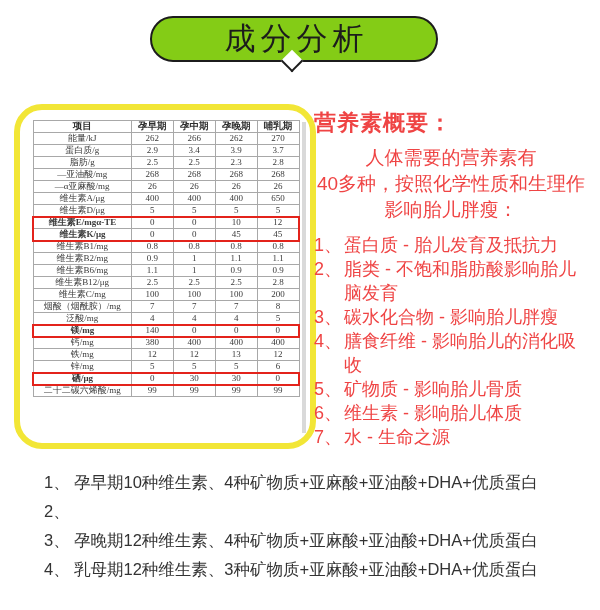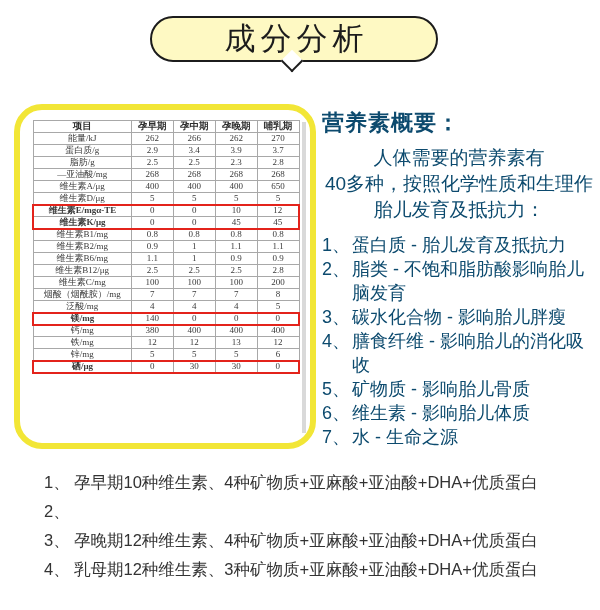--- a/index.html
+++ b/index.html
@@ -12,21 +12,21 @@
   *{box-sizing:border-box;}
   html,body{margin:0;padding:0;}
   body{
     width:600px;height:610px;position:relative;background:#ffffff;
     font-family:"Liberation Sans","DejaVu Sans",sans-serif;overflow:hidden;
   }
 
   
   .title-badge{
     position:absolute;left:150px;top:16px;width:288px;height:46px;
-    border:2.5px solid var(--ink);border-radius:23px;background:#fef9c3;
+    border:2.5px solid var(--ink);border-radius:23px;background:#84cc16;
     display:flex;align-items:center;justify-content:center;z-index:1;
   }
   .title-badge span{
     font-size:31px;color:var(--ink);letter-spacing:5px;padding-left:5px;
     font-weight:500;
   }
   .pointer{
     position:absolute;left:284px;top:53px;width:16px;height:16px;background:#fff;
     transform:rotate(45deg);
     border-right:2.5px solid var(--ink);border-bottom:2.5px solid var(--ink);
@@ -56,21 +56,21 @@
   th{font-weight:bold;font-size:9.5px;color:#2e2e2e;}
   table{border:1px solid #8c8c8c;}
 
   
   tr.hl td:first-child{border-left:2.5px solid var(--red);font-weight:bold;}
   tr.hl td:last-child{border-right:2.5px solid var(--red);}
   tr.hl-top td{border-top:2.5px solid var(--red);}
   tr.hl-bottom td{border-bottom:2.5px solid var(--red);}
 
   
-  .summary{position:absolute;left:322px;top:108px;width:274px;color:#0c4a6e;}
+  .summary{position:absolute;left:314px;top:108px;width:274px;color:#ef4444;}
   .summary-heading{font-size:22px;font-weight:bold;letter-spacing:1px;margin-bottom:7px;}
   .intro-line{font-size:19px;line-height:26px;text-align:center;}
   .summary-list{margin-top:10px;}
   .s-item{display:flex;font-size:18px;line-height:24px;}
   .s-num{flex:none;width:30px;}
   .s-text{flex:1;}
 
   
   .footnotes{position:absolute;left:44px;top:468px;width:548px;color:#333;}
   .f-item{display:flex;font-size:16.5px;line-height:29px;white-space:nowrap;}
@@ -126,20 +126,27 @@
             <td>2.8</td>
           </tr>
           <tr>
             <td class="lbl">—亚油酸/mg</td>
             <td>268</td>
             <td>268</td>
             <td>268</td>
             <td>268</td>
           </tr>
           <tr>
+            <td class="lbl">—α亚麻酸/mg</td>
+            <td>26</td>
+            <td>26</td>
+            <td>26</td>
+            <td>26</td>
+          </tr>
+          <tr>
             <td class="lbl">维生素A/μg</td>
             <td>400</td>
             <td>400</td>
             <td>400</td>
             <td>650</td>
           </tr>
           <tr>
             <td class="lbl">维生素D/μg</td>
             <td>5</td>
             <td>5</td>
@@ -237,31 +244,38 @@
             <td>5</td>
             <td>6</td>
           </tr>
           <tr class="hl hl-top hl-bottom">
             <td class="lbl">硒/μg</td>
             <td>0</td>
             <td>30</td>
             <td>30</td>
             <td>0</td>
           </tr>
+          <tr>
+            <td class="lbl">二十二碳六烯酸/mg</td>
+            <td>99</td>
+            <td>99</td>
+            <td>99</td>
+            <td>99</td>
+          </tr>
         </tbody>
     </table>
   </div>
 </div>
 
 <div class="summary">
   <div class="summary-heading">营养素概要：</div>
   <div id="intro">
       <div class="intro-line">人体需要的营养素有</div>
       <div class="intro-line">40多种，按照化学性质和生理作</div>
-      <div class="intro-line">胎儿发育及抵抗力：</div>
+      <div class="intro-line">影响胎儿胖瘦：</div>
     </div>
   <div id="slist" class="summary-list">
       <div class="s-item">
         <span class="s-num">1、</span>
         <span class="s-text">蛋白质 - 胎儿发育及抵抗力</span>
       </div>
       <div class="s-item">
         <span class="s-num">2、</span>
         <span class="s-text">脂类 - 不饱和脂肪酸影响胎儿脑发育</span>
       </div>

